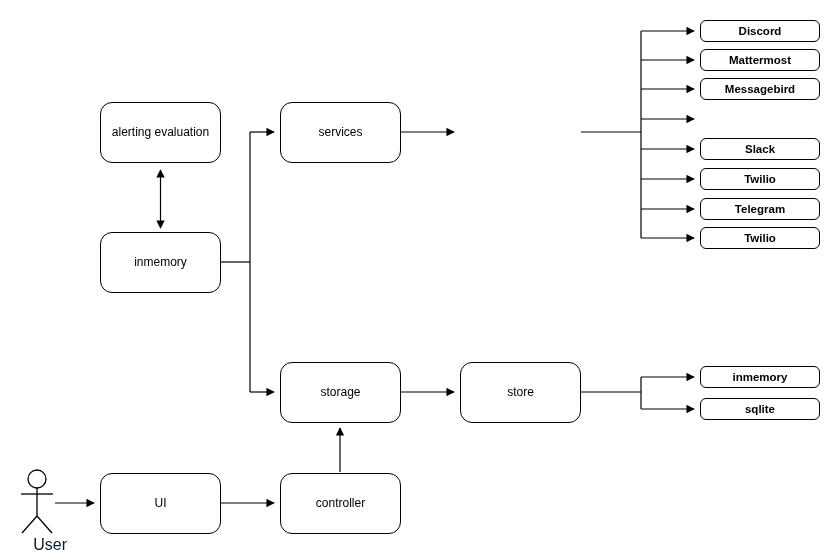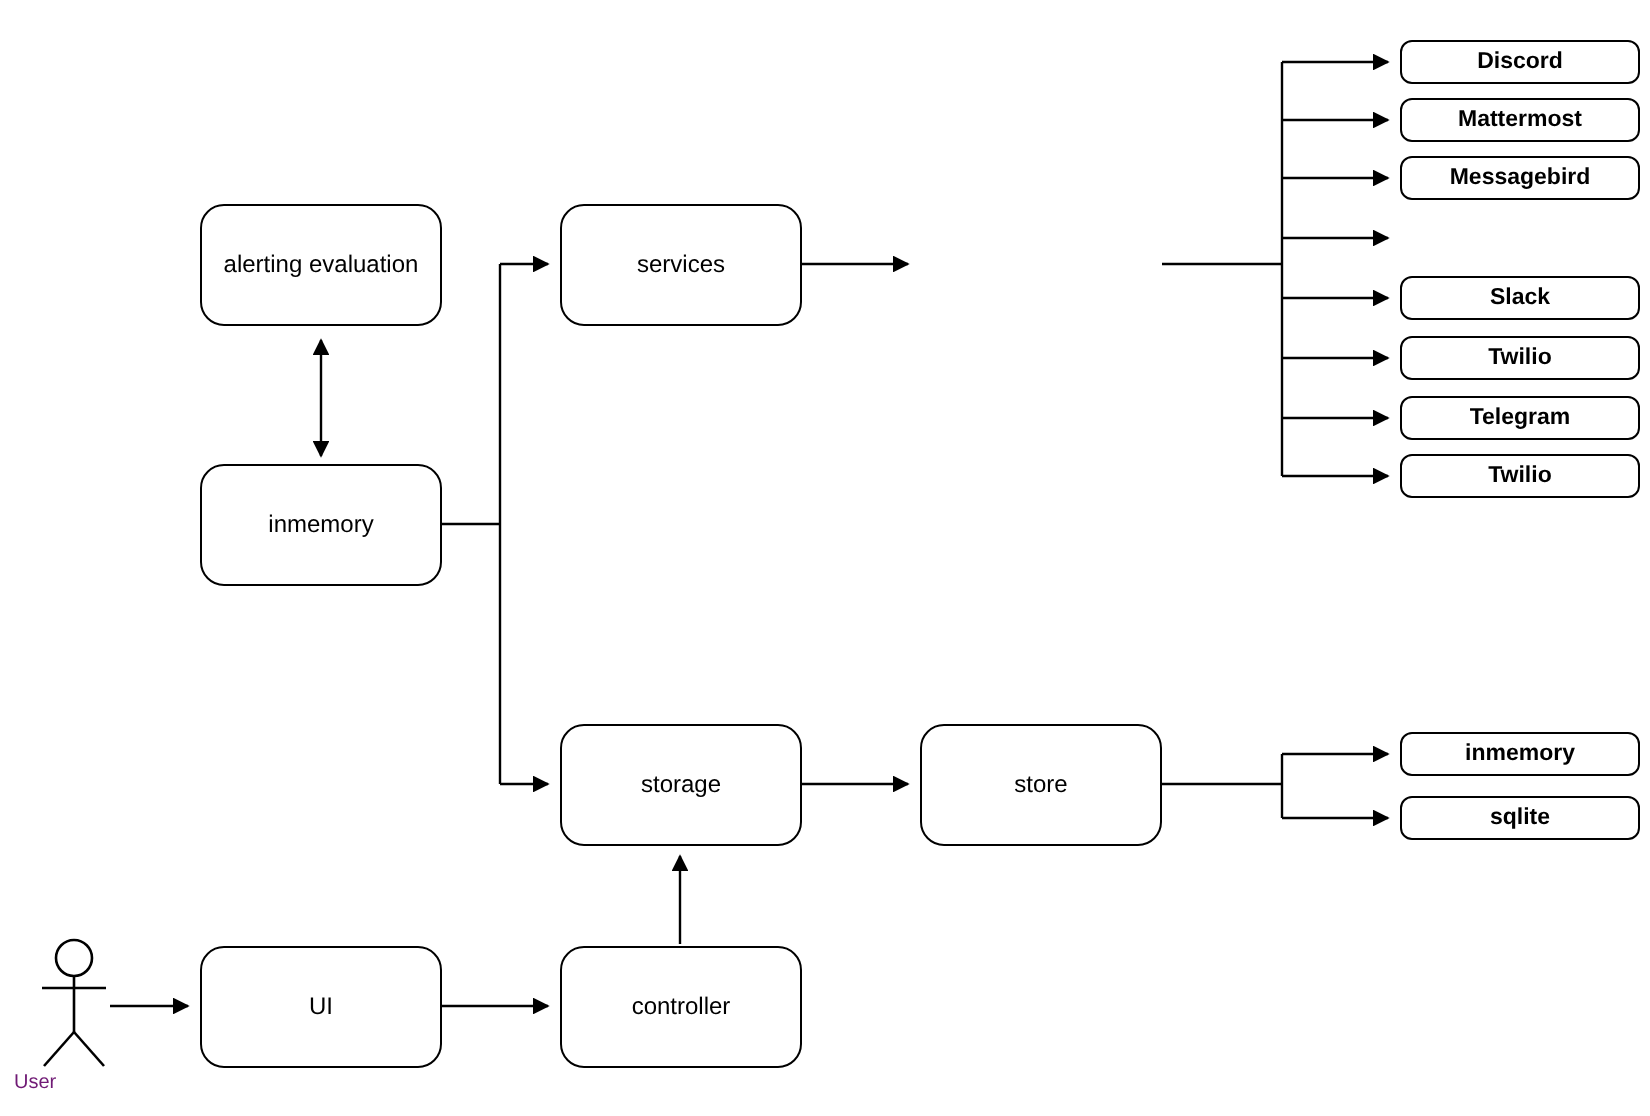--- a/index.html
+++ b/index.html
@@ -41,23 +41,23 @@
     border-radius: 12px;
     font-size: 12px;
   }
   .node.leaf {
     border-radius: 6px;
     font-size: 11.5px;
     font-weight: bold;
   }
   .actor-label {
     position: absolute;
-    font-size: 10px;
-    color: #701a75;
-    text-align: left;
+    font-size: 16px;
+    color: #0f172a;
+    text-align: right;
     white-space: nowrap;
   }
   #actor-figure {
     position: absolute;
   }
 </style>
 </head>
 <body>
 
 <div id="canvas">

